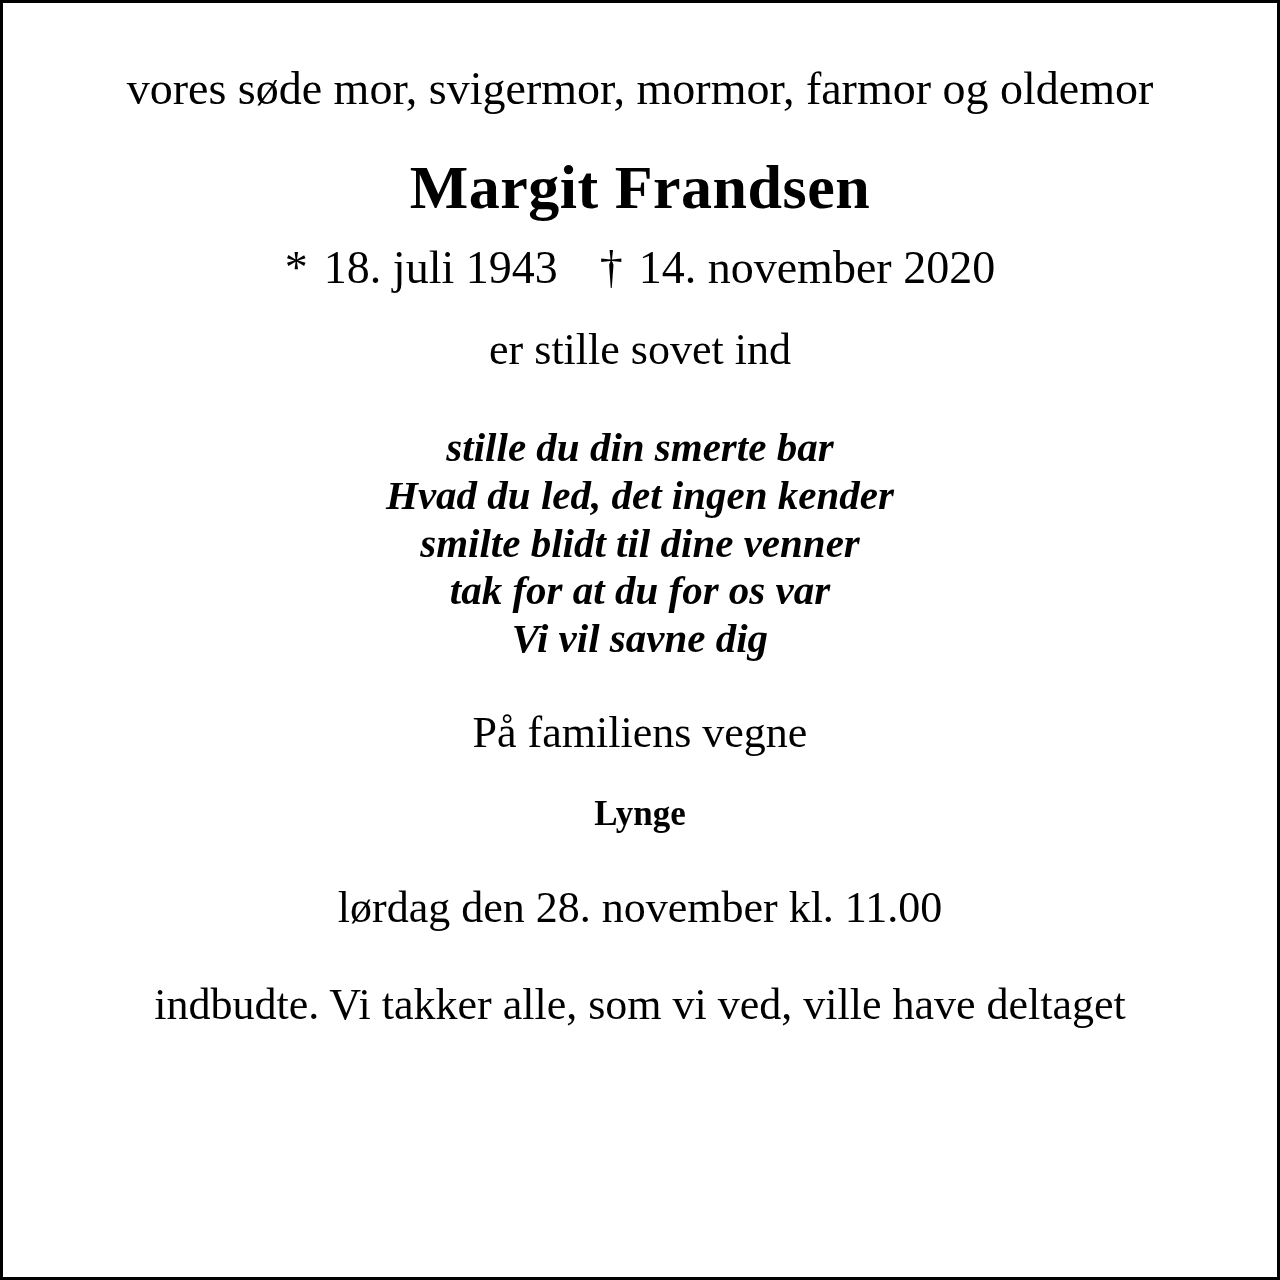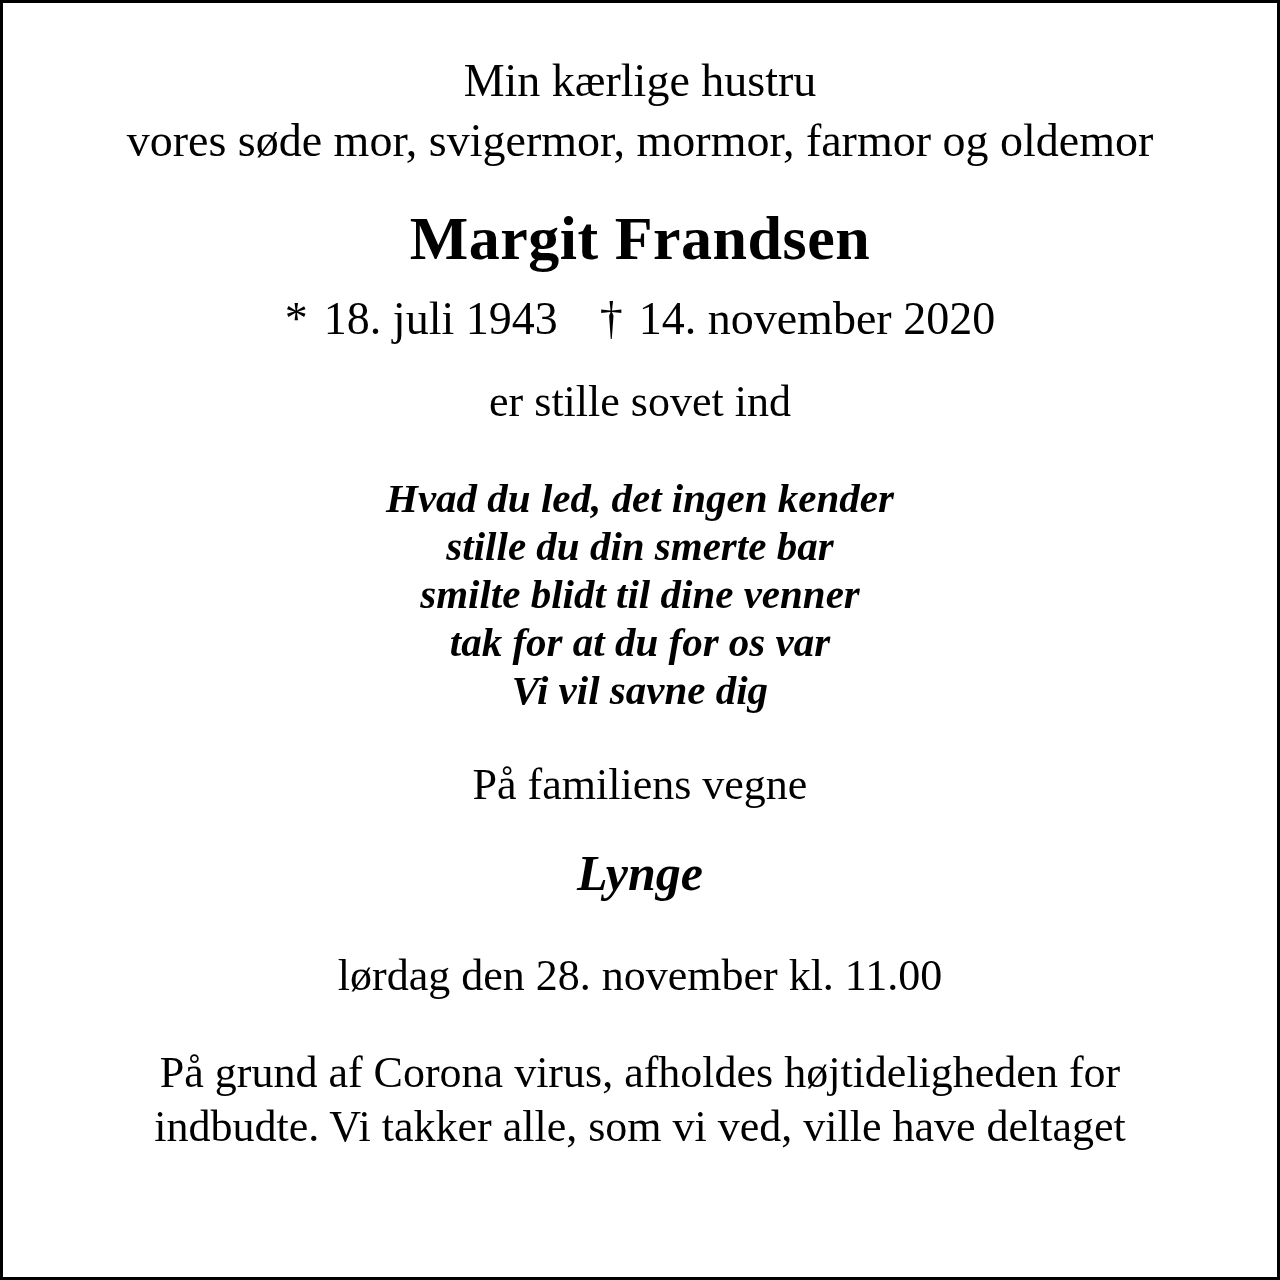--- a/index.html
+++ b/index.html
@@ -99,23 +99,22 @@
   }
   .family-line {
     font-size: 44px;
   }
 
   
   .block-place {
     margin-top: 36px;
   }
   .place-line {
-    font-size: 50px;
+    font-size: 35px;
     font-weight: bold;
-    font-style: italic;
   }
 
   
   .block-funeral {
     margin-top: 46px;
   }
   .funeral-line {
     font-size: 44px;
     margin-top: 4px;
   }
@@ -128,56 +127,54 @@
     font-size: 44px;
     margin-top: 4px;
   }
 </style>
 </head>
 <body>
 
 <div id="notice">
 
   <div class="block-heading">
-    <div class="line heading-line-1">Min kærlige hustru</div>
     <div class="line heading-line-2">vores søde mor, svigermor, mormor, farmor og oldemor</div>
   </div>
 
   <div class="block-name">
     <div class="line deceased-name">Margit Frandsen</div>
   </div>
 
   <div class="block-dates">
     <div class="line dates-line">
       <span>*</span><span class="symbol-gap"></span><span>18. juli 1943</span><span class="date-gap"></span><span>†</span><span class="symbol-gap"></span><span>14. november 2020</span>
     </div>
   </div>
 
   <div class="block-passing">
     <div class="line passing-line">er stille sovet ind</div>
   </div>
 
   <div class="block-verse">
+    <div class="line verse-line">stille du din smerte bar</div>
     <div class="line verse-line">Hvad du led, det ingen kender</div>
-    <div class="line verse-line">stille du din smerte bar</div>
     <div class="line verse-line">smilte blidt til dine venner</div>
     <div class="line verse-line">tak for at du for os var</div>
     <div class="line verse-line">Vi vil savne dig</div>
   </div>
 
   <div class="block-family">
     <div class="line family-line">På familiens vegne</div>
   </div>
 
   <div class="block-place">
     <div class="line place-line">Lynge</div>
   </div>
 
   <div class="block-funeral">
     <div class="line funeral-line">lørdag den 28. november kl. 11.00</div>
   </div>
 
   <div class="block-corona">
-    <div class="line corona-line">På grund af Corona virus, afholdes højtideligheden for</div>
     <div class="line corona-line">indbudte. Vi takker alle, som vi ved, ville have deltaget</div>
   </div>
 
 </div>
 
 </body></html>

